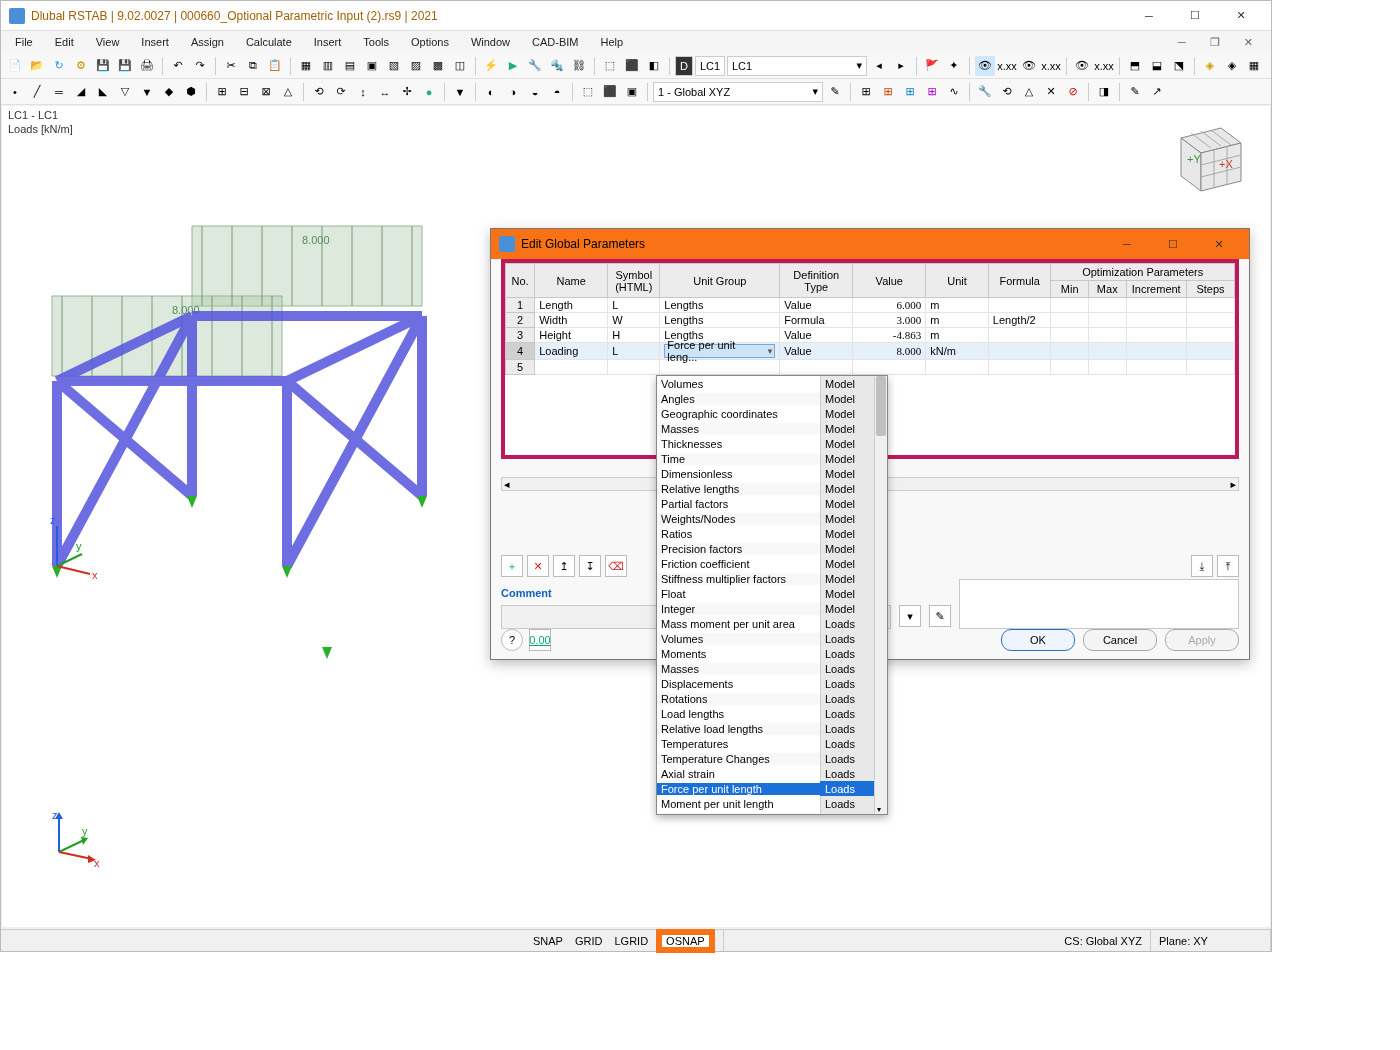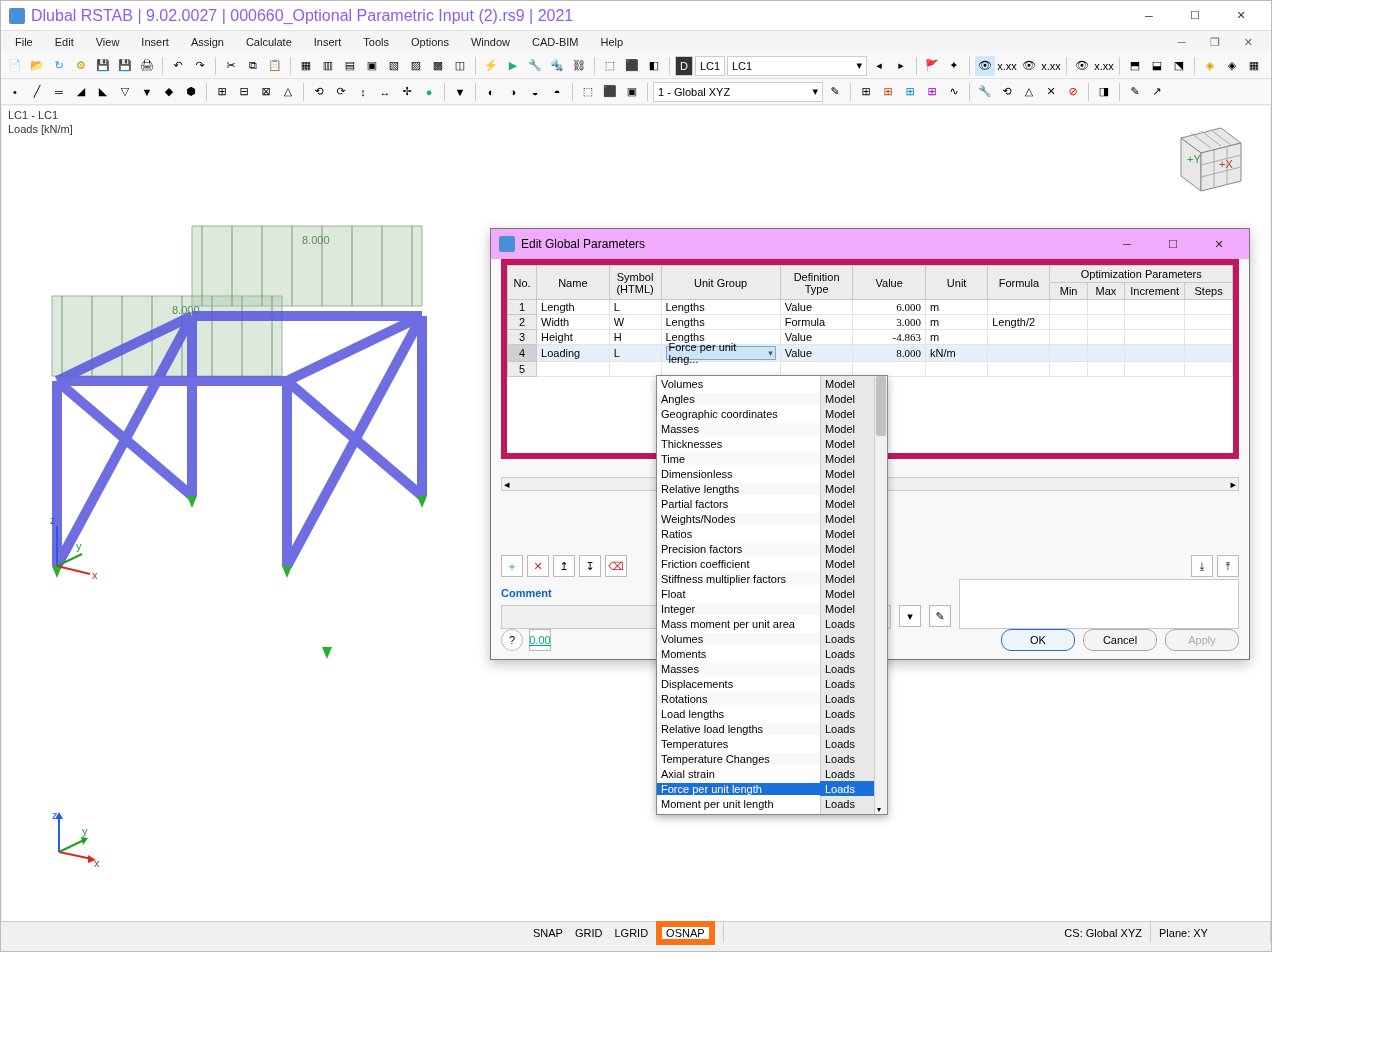--- a/index.html
+++ b/index.html
@@ -1,43 +1,43 @@
 <!DOCTYPE html>
 <html><head>
 <meta charset="utf-8">
 <style>
 * { margin:0; padding:0; box-sizing:border-box; font-family:"Segoe UI",Tahoma,sans-serif; font-size:11px; }
 body { background:#fff; width:1400px; height:1050px; position:relative; overflow:hidden; }
 .main-window { position:absolute; left:0; top:0; width:1272px; height:952px; background:#f0f0f0; border:1px solid #bbb; }
 .titlebar { height:30px; background:#fff; display:flex; align-items:center; padding:0 8px; border-bottom:1px solid #e0e0e0; }
 .titlebar .icon { width:16px; height:16px; background:#4a90d9; margin-right:6px; border-radius:2px; }
-.titlebar .title { flex:1; color:#8b5cf6; font-size:16px; }
+.titlebar .title { flex:1; color:#a16207; font-size:12px; }
 .win-controls { display:flex; gap:2px; }
 .win-btn { width:44px; height:28px; display:flex; align-items:center; justify-content:center; color:#333; }
 .menubar { height:22px; background:#f5f5f5; display:flex; align-items:center; padding:0 4px; gap:2px; }
 .menubar span { padding:2px 10px; color:#222; }
 .mb-ctrl { margin-left:auto; display:flex; gap:4px; padding-right:4px; }
 .mb-ctrl span{ color:#666; }
 .toolbar { height:26px; background:#f8f8f8; display:flex; align-items:center; padding:0 4px; gap:2px; border-bottom:1px solid #e0e0e0; }
 .tb-btn { width:20px; height:20px; display:flex; align-items:center; justify-content:center; border:1px solid transparent; border-radius:2px; }
 .tb-sep { width:1px; height:18px; background:#ccc; margin:0 3px; }
 .tb-combo { height:20px; border:1px solid #ccc; background:#fff; padding:0 4px; display:flex; align-items:center; }
 .tb-combo.dark{ background:#333; color:#fff; }
 .viewport { position:absolute; left:1px; top:105px; right:1px; bottom:24px; background:#fff; }
 .vp-label { position:absolute; left:6px; top:2px; font-size:12px; color:#333; }
-.statusbar { position:absolute; left:0; bottom:8px; right:0; height:22px; background:#f0f0f0; border-top:1px solid #ccc; display:flex; align-items:center; font-size:11px; }
+.statusbar { position:absolute; left:0; bottom:0; right:0; height:22px; background:#f0f0f0; border-top:1px solid #ccc; display:flex; align-items:center; font-size:11px; }
 .sb-grp { display:flex; gap:4px; padding:0 8px; border-right:1px solid #ccc; height:100%; align-items:center;}
 .sb-item { padding:0 4px; }
 .sb-item.active{ background:#fff; border:6px solid #f97316;}
 .axis-gizmo { position:absolute; left:42px; bottom:60px; width:60px; height:60px; }
 .dialog { position:absolute; left:490px; top:228px; width:760px; height:432px; background:#f8f8f8; border:1px solid #777; box-shadow:0 4px 12px rgba(0,0,0,.25); }
-.dlg-title { height:30px; background:#f0abfc; display:flex; align-items:center; padding:0 8px; }
+.dlg-title { height:30px; background:#f97316; display:flex; align-items:center; padding:0 8px; }
 .dlg-title .icon{ width:16px;height:16px;background:#4a90d9;margin-right:6px;border-radius:2px;}
 .section-lbl { color:#1060c0; font-weight:600; padding:6px 10px 4px; }
-.grid { margin:0 10px; border:6px solid #be185d; background:#fff; height:200px; overflow:hidden;}
+.grid { margin:0 10px; border:4px solid #be185d; background:#fff; height:200px; overflow:hidden;}
 .grid table { border-collapse:collapse; width:100%; }
 .grid th { background:#ececec; border:1px solid #c8c8c8; font-weight:normal; padding:2px 4px; text-align:center; height:16px;}
 .grid td { border:1px solid #e4e4e4; padding:1px 4px; height:15px; }
 .grid .rowhead { background:#ececec; text-align:center; width:28px; border:1px solid #c8c8c8;}
 .grid .rowhead.sel{ background:#d0d0d0;}
 .grid tr.sel td{ background:#e6f0fb; }
 .td-num{ text-align:right;font-family:Liberation Serif, serif;}
 .cell-combo{ display:flex; align-items:center; gap:4px; background:#cde4f7; border:1px solid #7aa7d8; height:14px; padding:0 2px;}
 .cell-combo .v{ flex:1; overflow:hidden; }
 .cell-combo .arrow{ color:#555; font-size:9px;}

